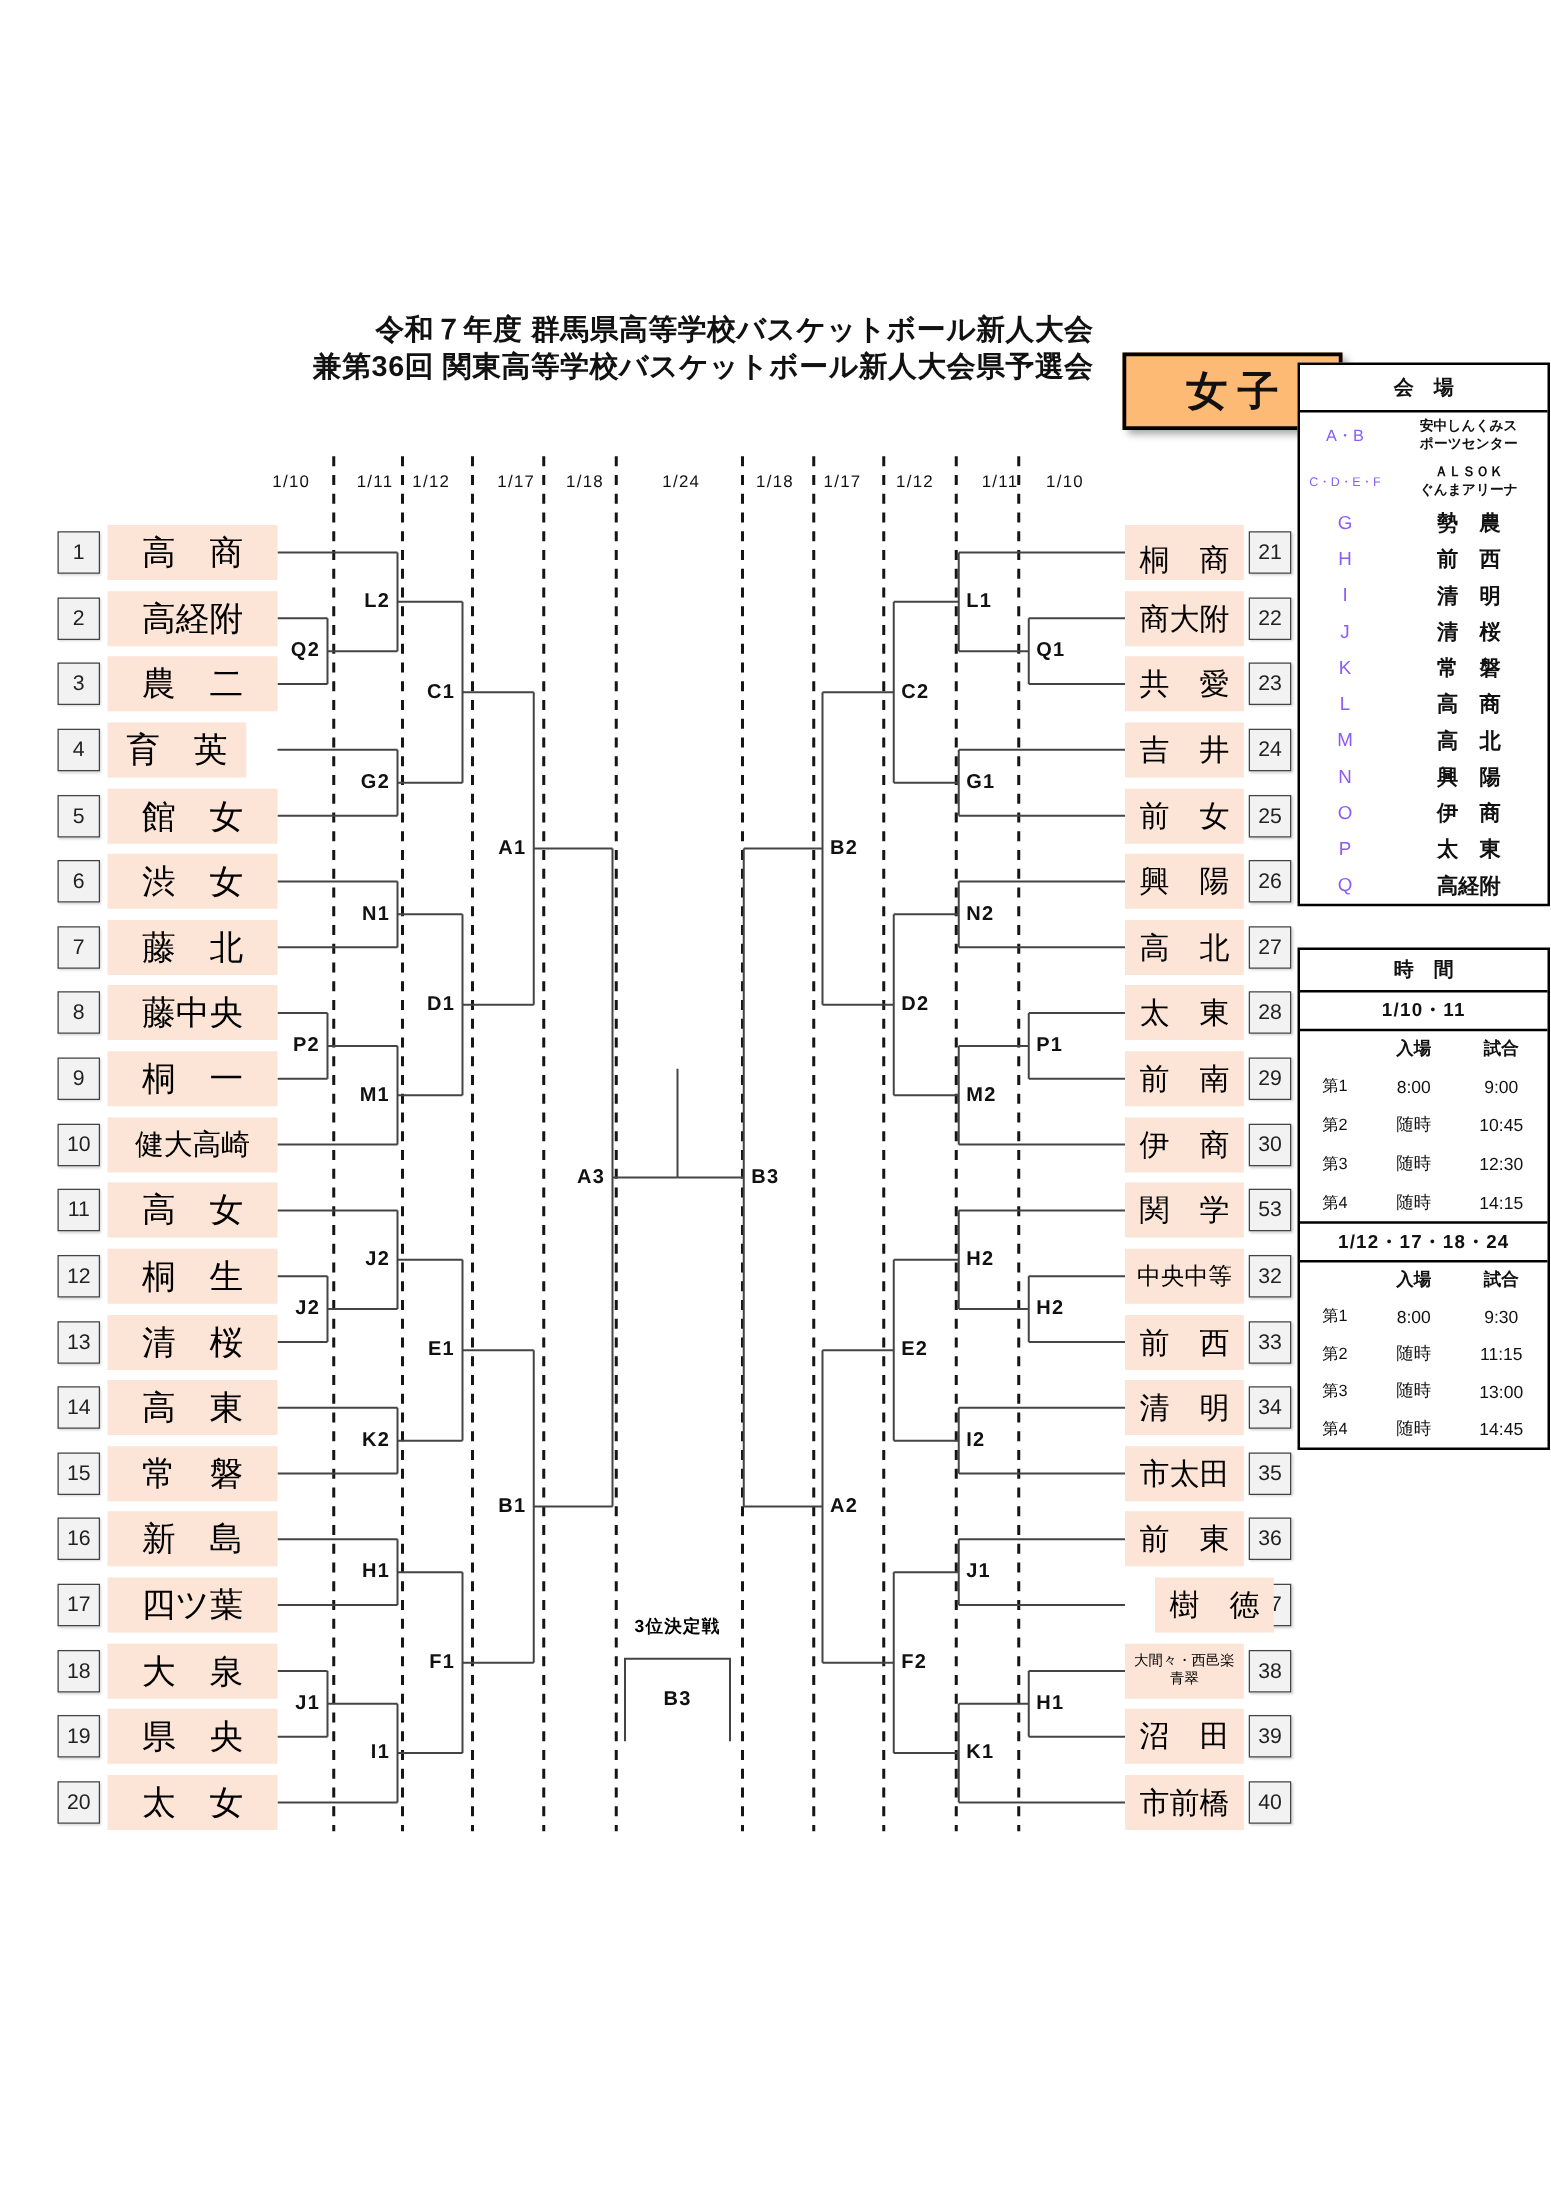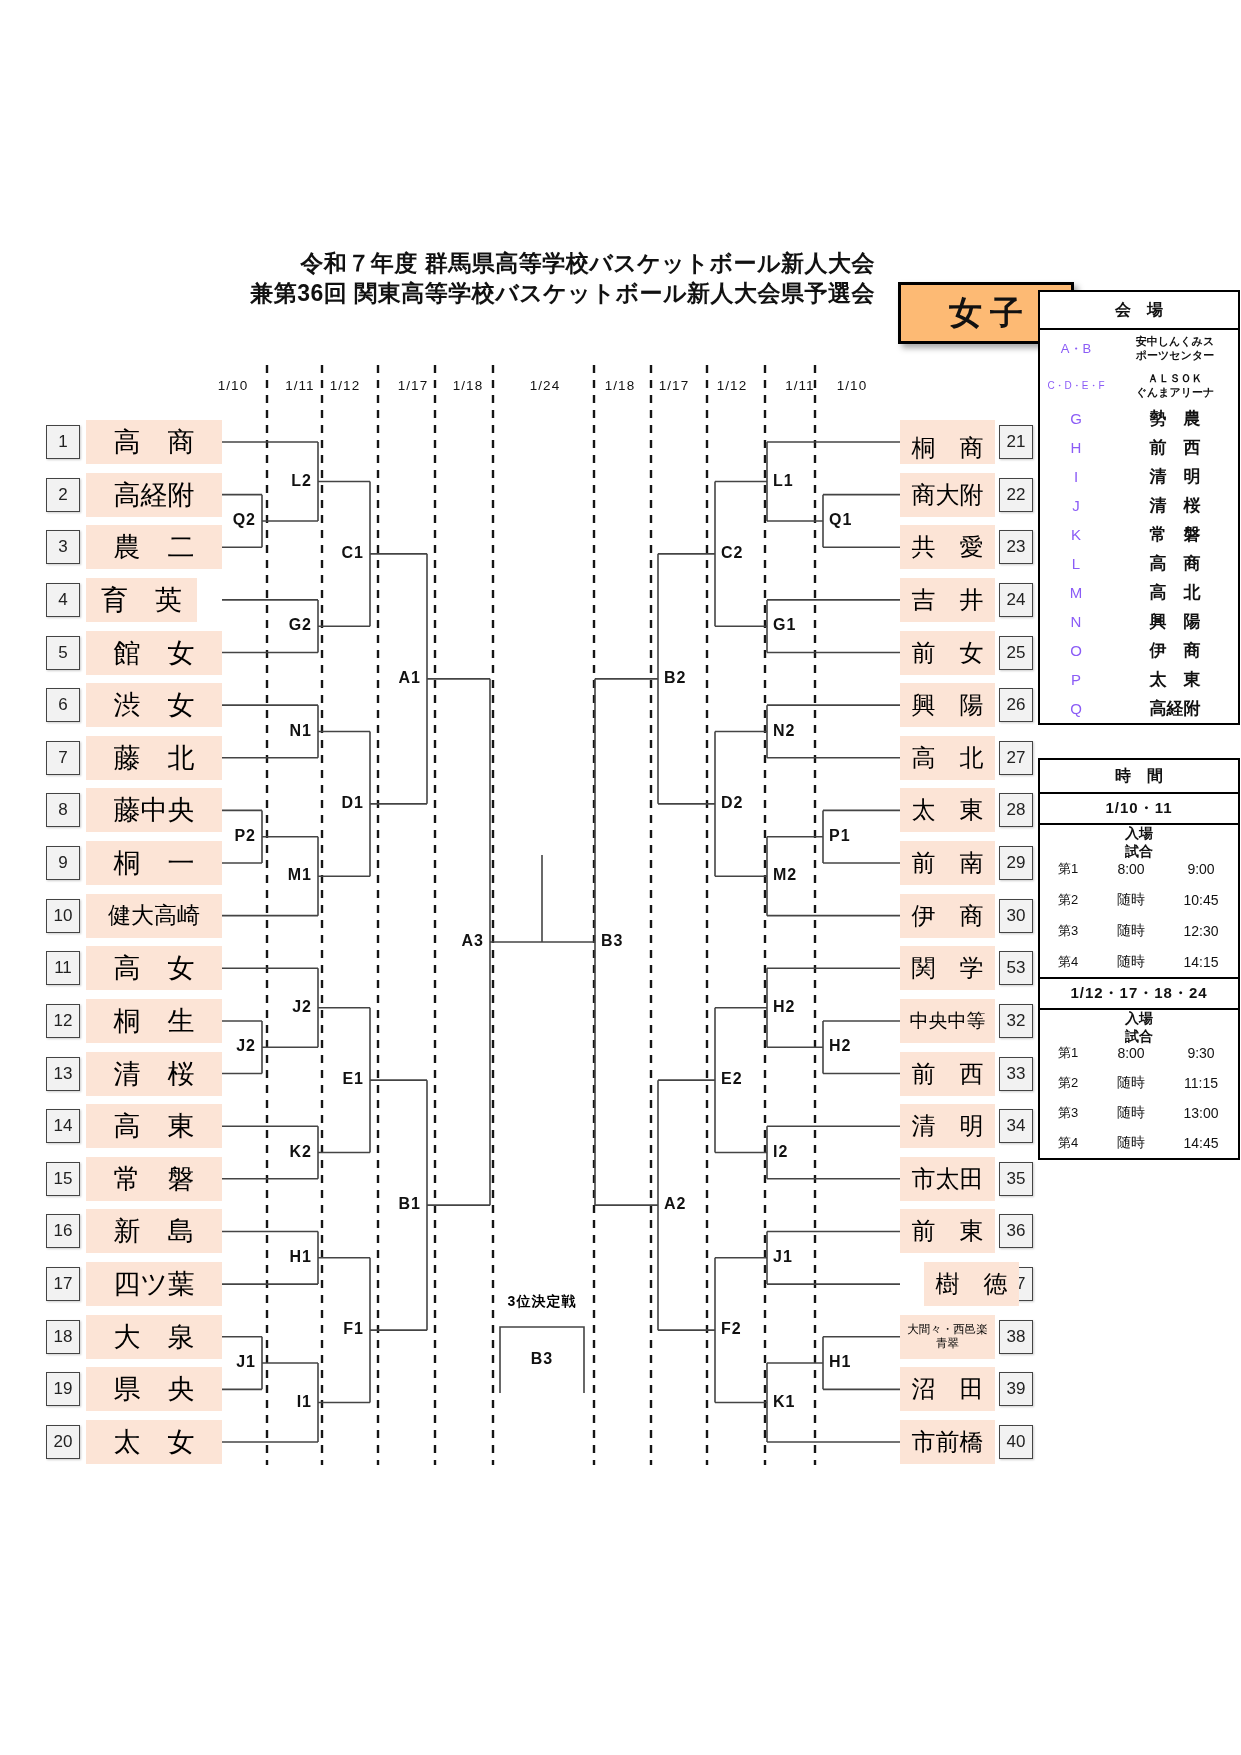--- a/index.html
+++ b/index.html
@@ -17,21 +17,21 @@
         font-weight:bold;font-size:16px;}
   .venue-row{display:flex;align-items:center;}
   .venue-court{width:72px;text-align:center;font-size:15px;color:#8b5cf6;}
   .venue-court.small{font-size:10px;letter-spacing:0;}
   .venue-court.ab{font-size:13px;}
   .venue-name{flex:1;text-align:center;font-size:17px;font-weight:bold;}
   .venue-name.multi{font-size:11px;font-weight:600;white-space:pre-line;line-height:1.25;}
   .time-daterow{border-top:2px solid #000;border-bottom:2px solid #000;display:flex;align-items:center;
         justify-content:center;font-size:15px;font-weight:600;letter-spacing:1px;}
   .time-daterow.first{border-top:none;}
-  .time-cols{display:flex;align-items:center;font-size:14px;font-weight:bold;flex-direction:column;}
+  .time-cols{display:flex;align-items:center;font-size:14px;font-weight:bold;}
   .time-row{display:flex;align-items:center;font-size:14px;}
   .tc-label{width:56px;text-align:center;font-size:13px;}
   .tc-a{width:70px;text-align:center;}
   .tc-b{width:70px;text-align:center;}
   .team-num{position:absolute;width:34px;height:34px;background:#F2F2F2;border:1.6px solid #444;box-sizing:border-box;
         display:flex;align-items:center;justify-content:center;font-size:17px;color:#222;box-shadow:1px 1px 2px rgba(0,0,0,.2);}
   .team-name{position:absolute;height:44px;background:#FCE4D6;display:flex;flex-direction:column;
         align-items:center;justify-content:center;font-weight:500;color:#000;}
   .nm-main{white-space:nowrap;}
   .match-label{font-family:"Liberation Sans","DejaVu Sans",sans-serif;font-size:16px;font-weight:600;

